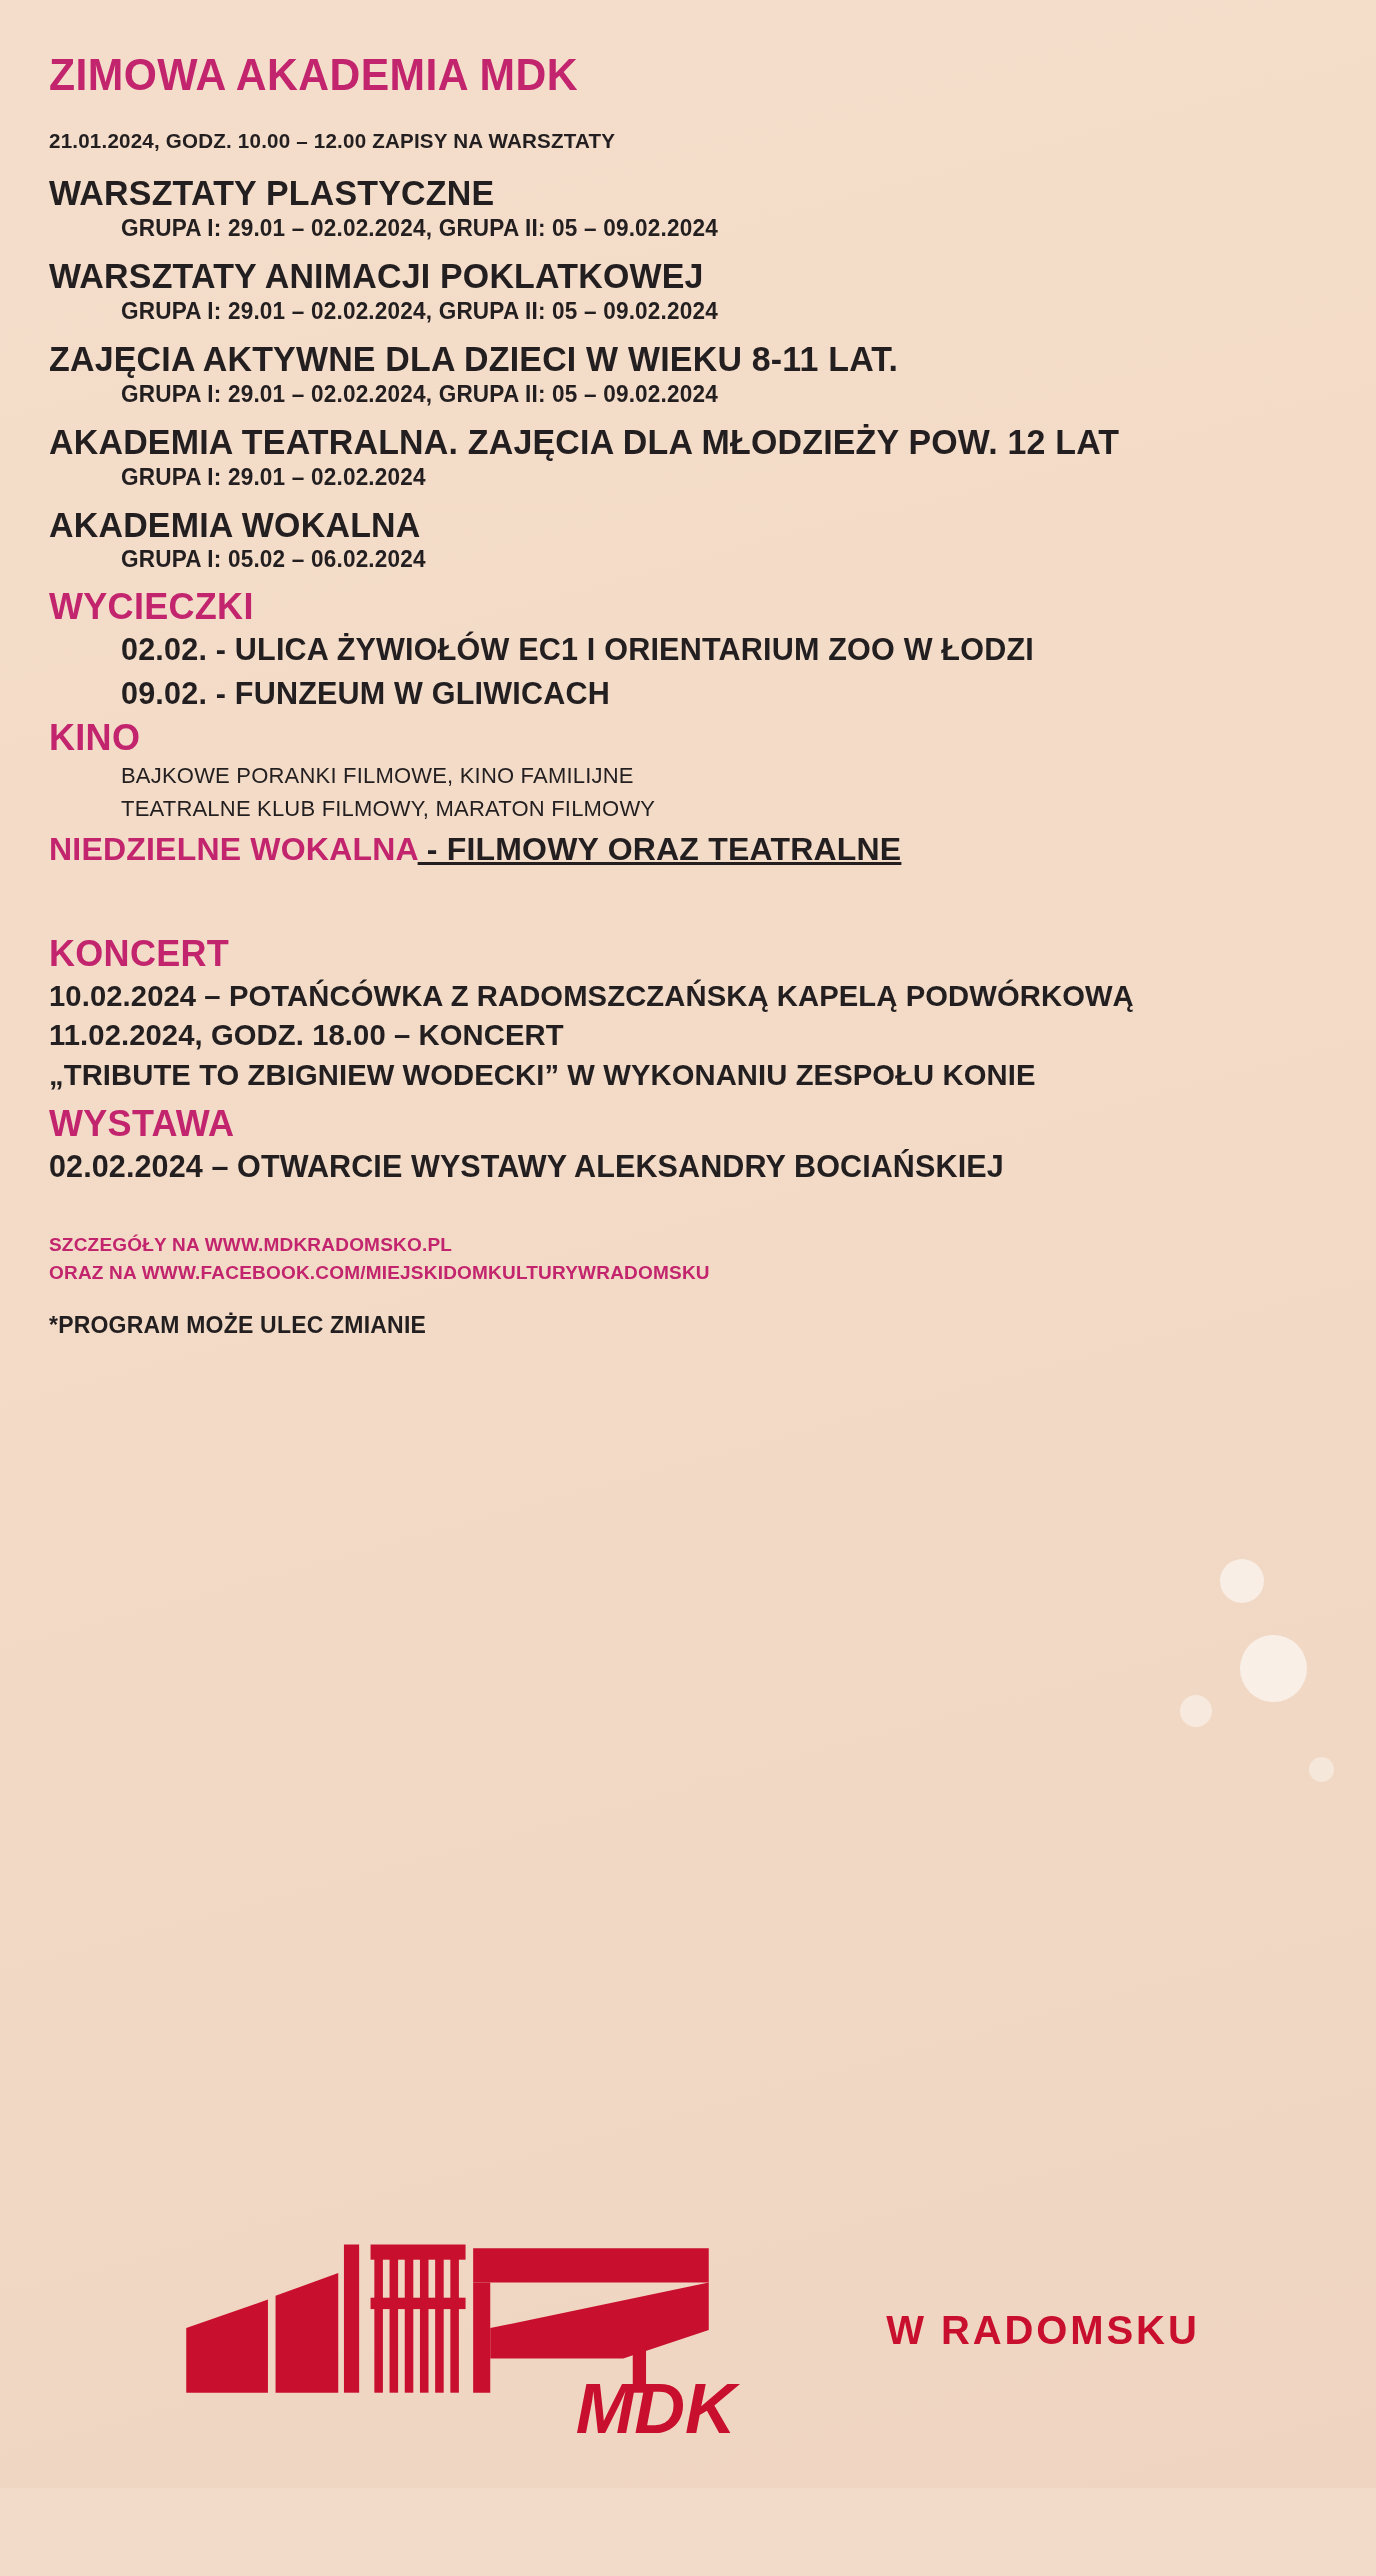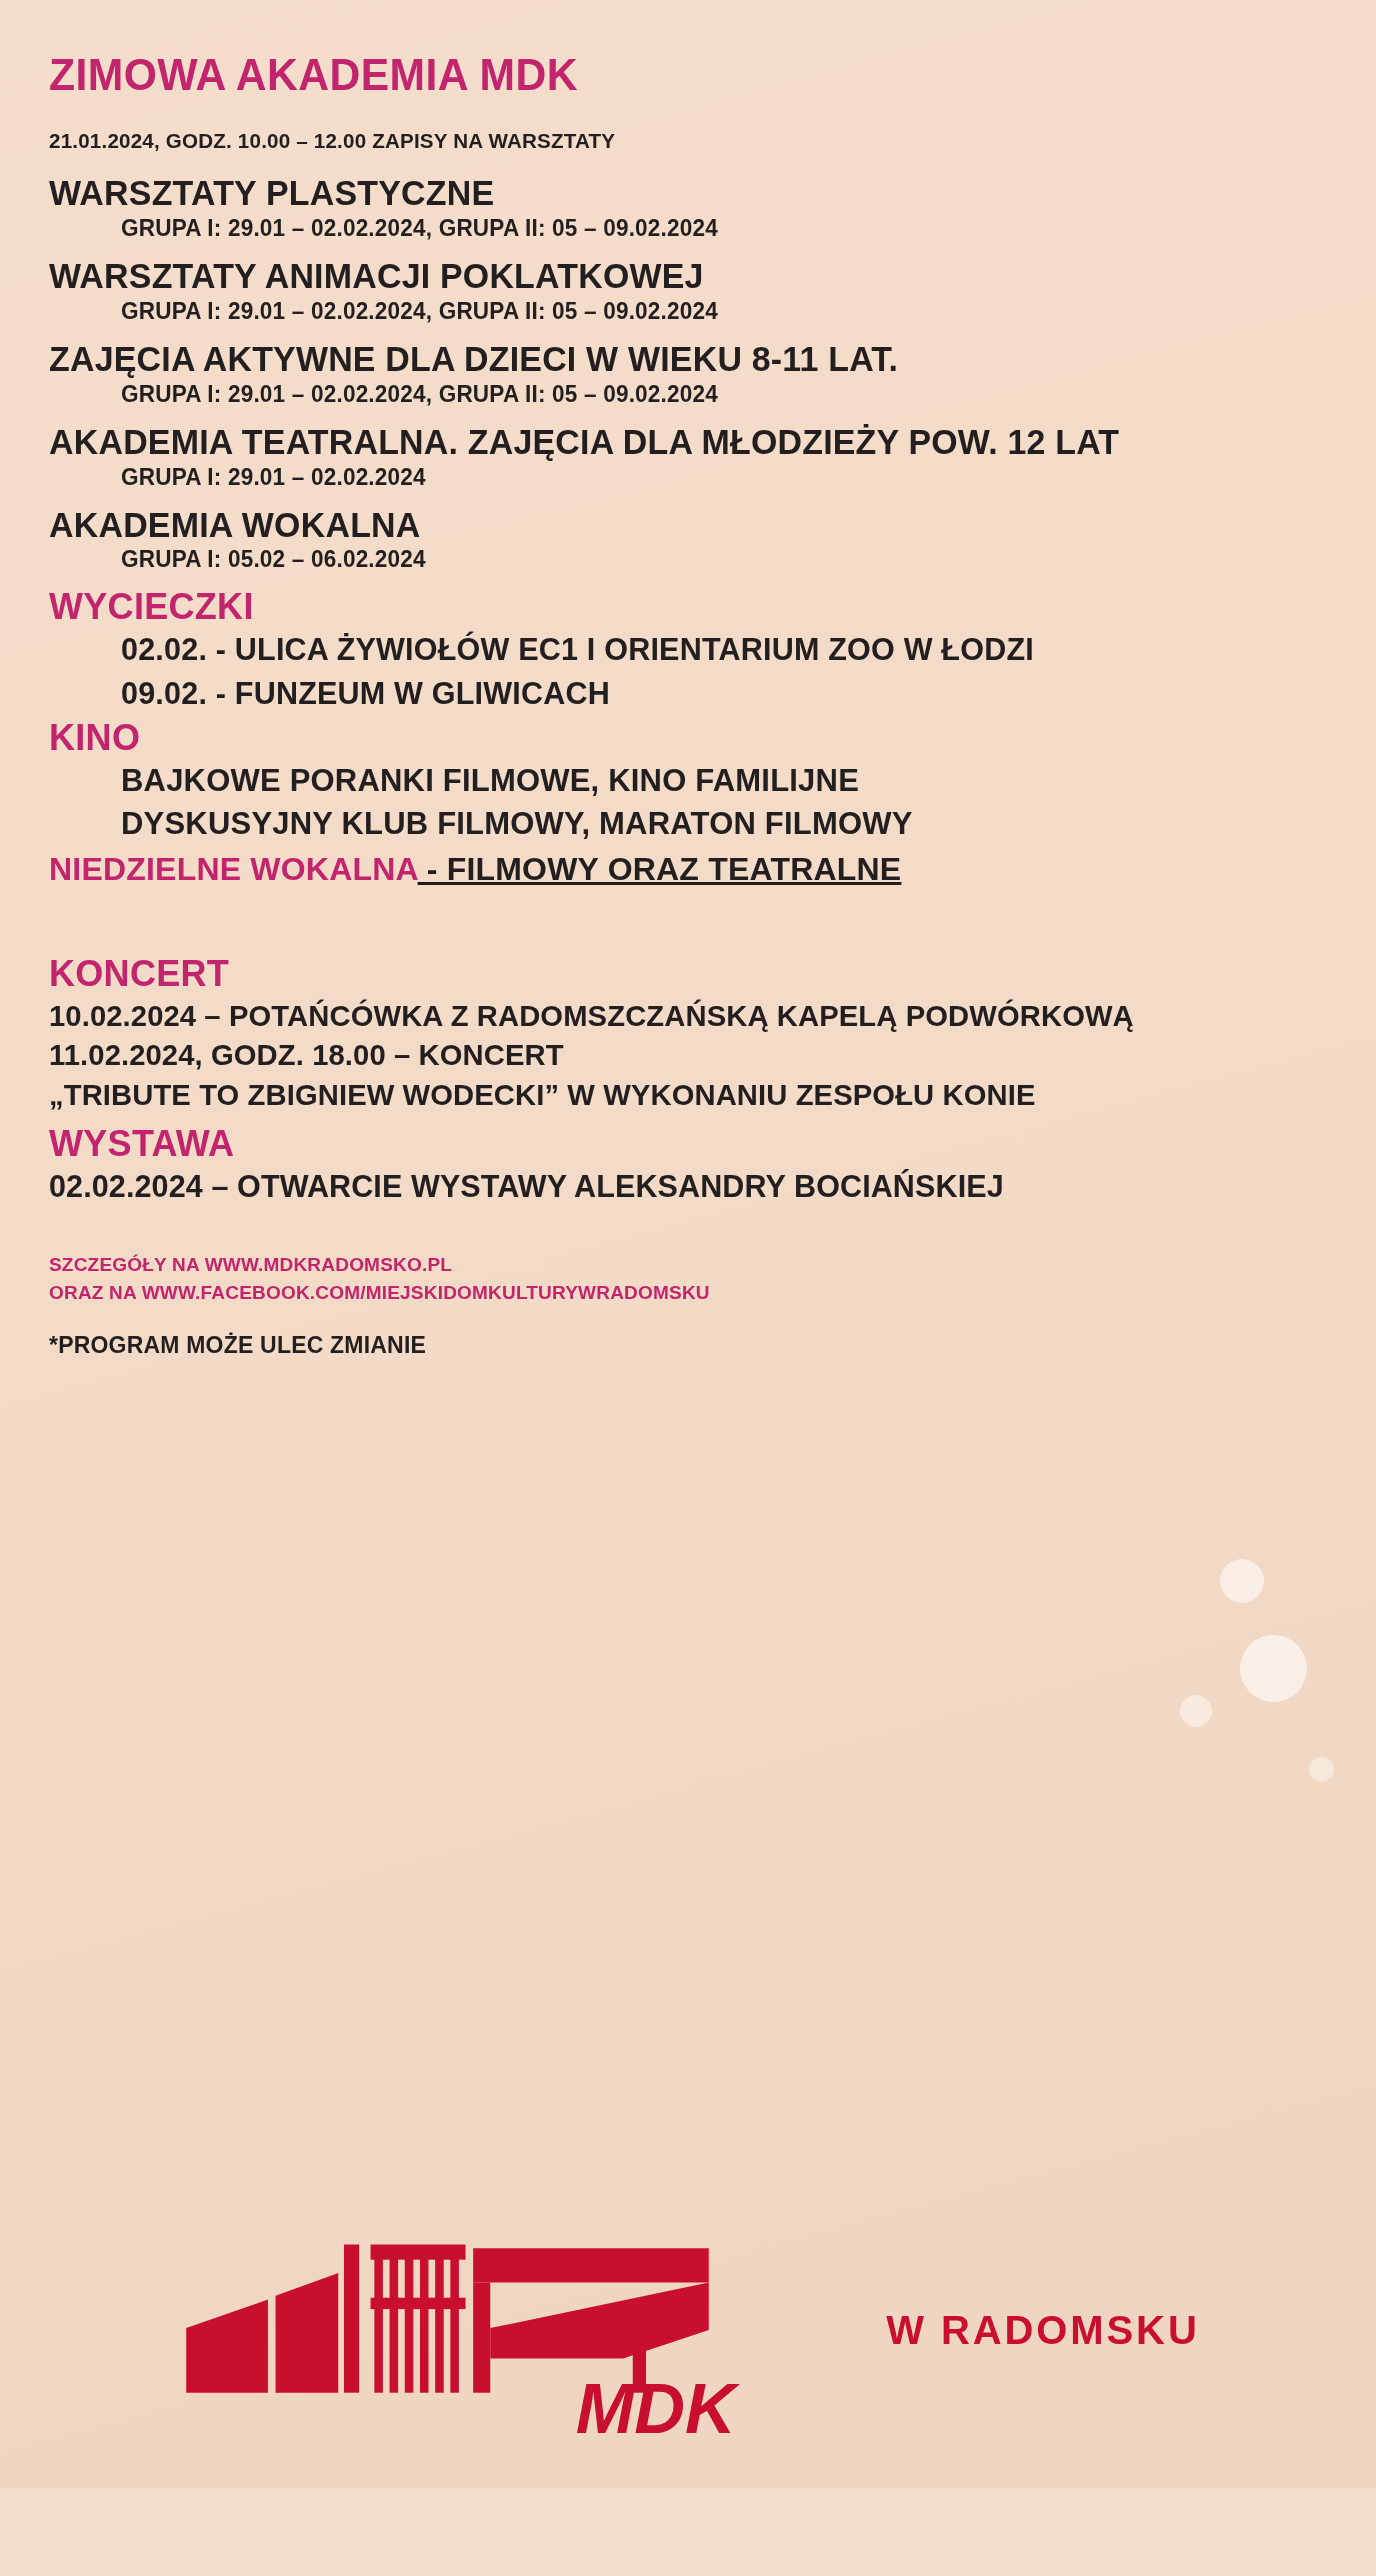--- a/index.html
+++ b/index.html
@@ -90,22 +90,22 @@
     font-size: 31px;
     font-weight: 700;
     margin: 0 0 7.6px 72px;
     color: #231f20;
     letter-spacing: 0.2px;
     white-space: nowrap;
     transform: scaleX(0.985);
     transform-origin: left center;
   }
   .kino-line {
-    font-size: 31px;
-    font-weight: 700;
+    font-size: 22px;
+    font-weight: 400;
     margin: 0 0 7.6px 72px;
     color: #231f20;
     letter-spacing: 0.2px;
   }
   .mixed-line {
     font-size: 32px;
     font-weight: 700;
     margin: 9.5px 0 0 0;
     line-height: 1.1;
     letter-spacing: 0.2px;
@@ -209,21 +209,21 @@
 
     <div>
       <div class="sec-head">WYCIECZKI</div>
       <div class="trip-line">02.02. - ULICA ŻYWIOŁÓW EC1 I ORIENTARIUM ZOO W ŁODZI</div>
       <div class="trip-line">09.02. - FUNZEUM W GLIWICACH</div>
     </div>
 
     <div>
       <div class="sec-head tight">KINO</div>
       <div class="kino-line">BAJKOWE PORANKI FILMOWE, KINO FAMILIJNE</div>
-      <div class="kino-line">DYSKUSYJNY KLUB FILMOWY, MARATON FILMOWY</div>
+      <div class="kino-line">TEATRALNE KLUB FILMOWY, MARATON FILMOWY</div>
       <div class="mixed-line">
         <span class="pink">NIEDZIELNE WOKALNA</span><span class="dark"> - FILMOWY ORAZ TEATRALNE</span>
       </div>
     </div>
 
     <div class="gap"></div>
 
     <div>
       <div class="sec-head">KONCERT</div>
       <div class="concert-line">10.02.2024 – POTAŃCÓWKA Z RADOMSZCZAŃSKĄ KAPELĄ PODWÓRKOWĄ</div>

